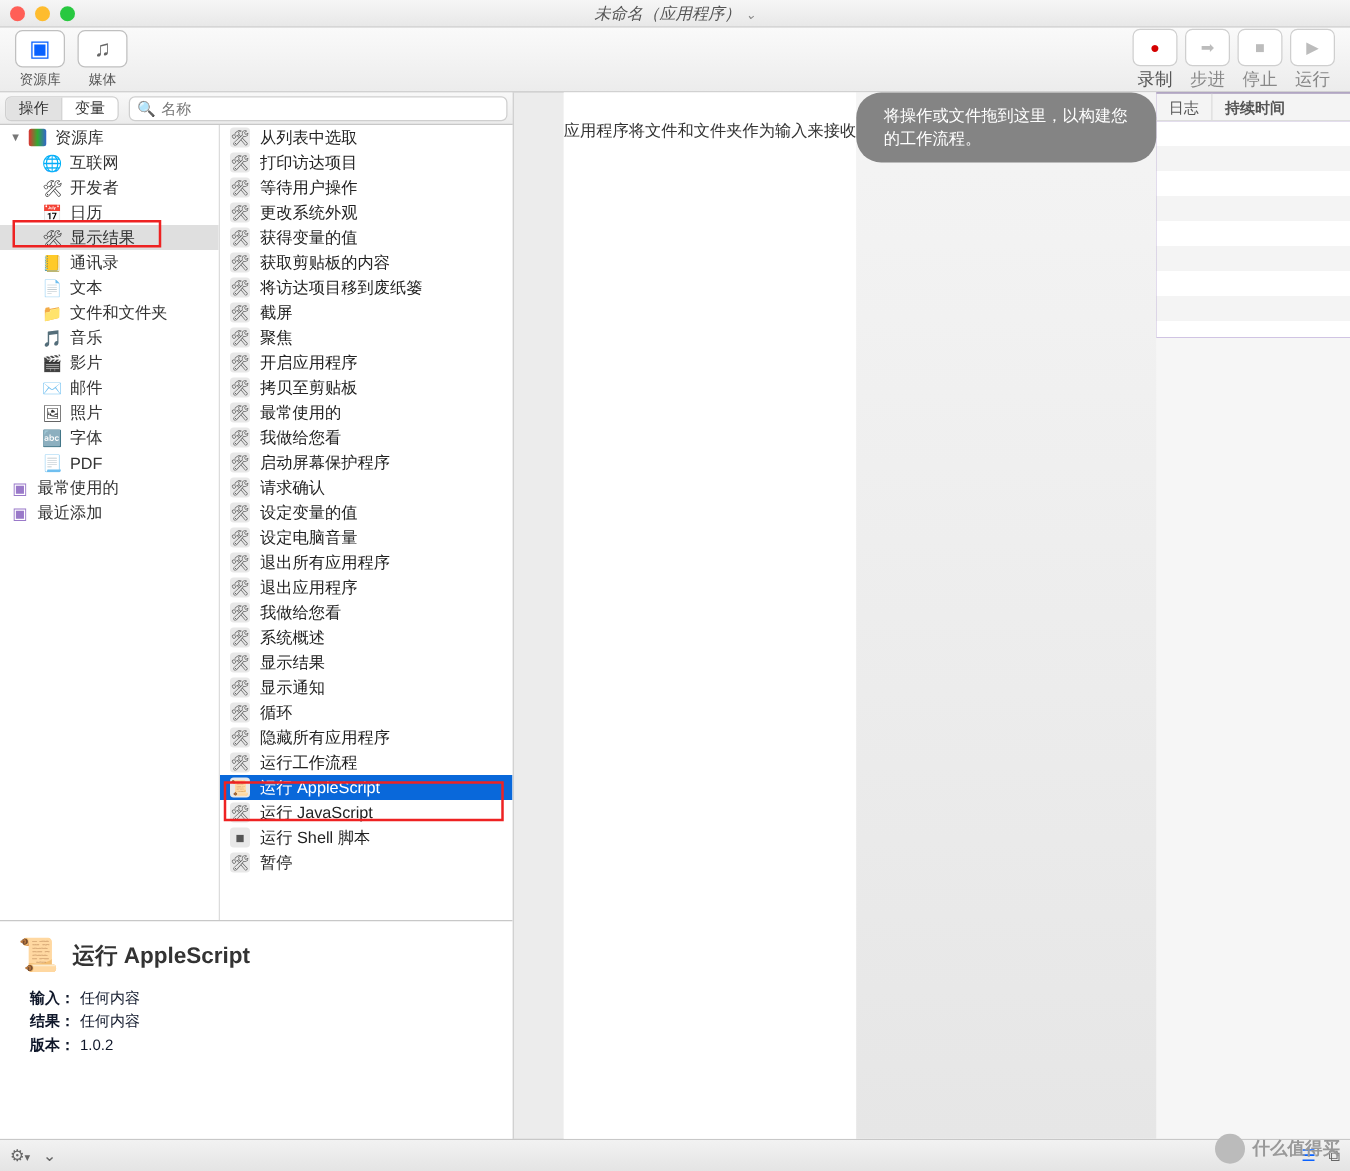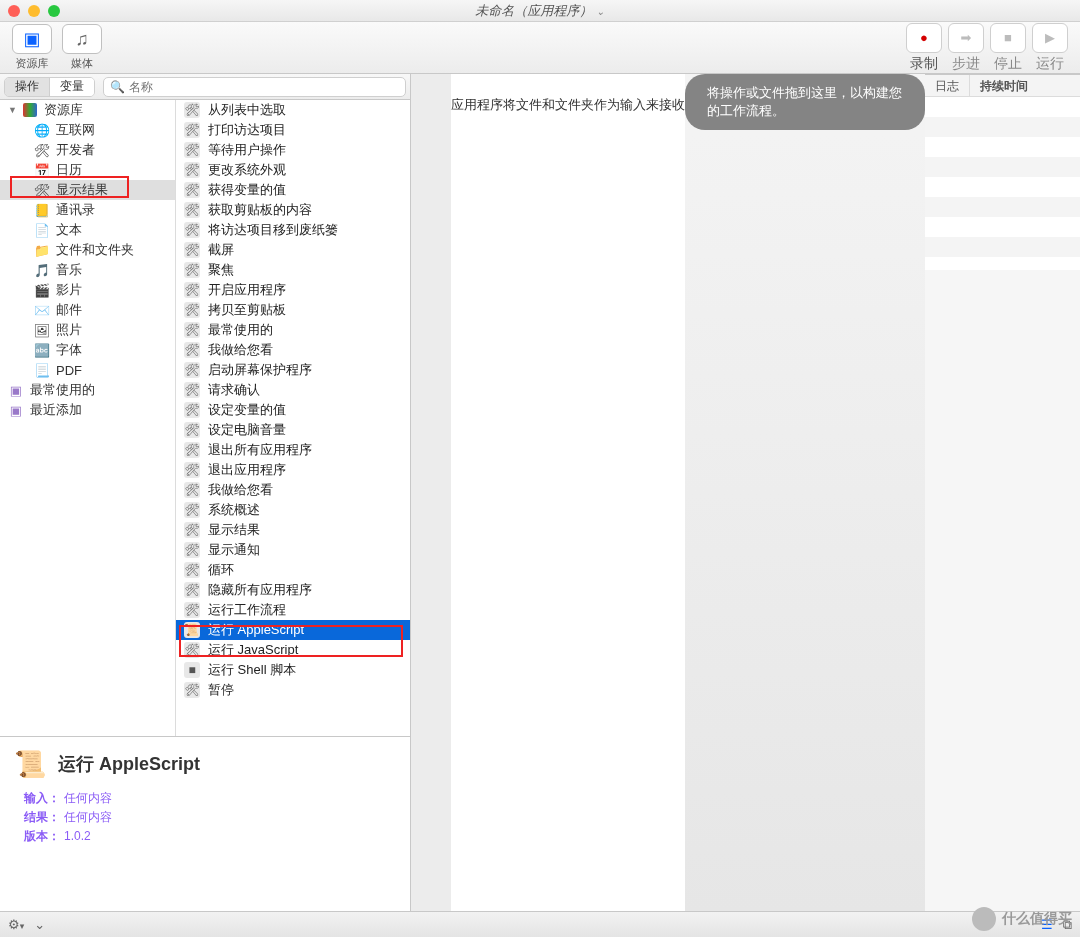--- a/index.html
+++ b/index.html
@@ -58,21 +58,21 @@
 
 
 .redbox { position: absolute; border: 2px solid #e22; pointer-events: none; }
 
 
 .desc-panel { border-top: 1px solid #c8c8c8; background: #fff; padding: 10px 14px; height: 175px; }
 .desc-panel .hdr { display: flex; align-items: center; gap: 10px; margin-bottom: 8px; }
 .desc-panel .hdr .bigic { width: 34px; height: 34px; display:flex; align-items:center; justify-content:center; font-size:26px; }
 .desc-panel h2 { font-size: 18px; font-weight: 700; }
 .desc-panel .desc { font-size: 12px; color: #444; margin-bottom: 10px; }
-.desc-panel .meta { font-size: 12px; color: #8b5cf6; line-height: 1.6; padding-left: 10px; }
+.desc-panel .meta { font-size: 12px; color: #0f172a; line-height: 1.6; padding-left: 10px; }
 .desc-panel .meta b { margin-right: 4px; }
 
 
 .right { flex: 1; display: flex; flex-direction: row; background: #f6f6f6; margin-left: 24px; }
 .rhdr { text-align: center; padding: 22px 0 16px; font-size: 13px; color: #333; background: #fff; }
 .canvas { flex: 1; background: linear-gradient(#f4f4f4,#e6e6e6); display: flex; align-items: flex-start; justify-content: center; position: relative; }
 .pill { background: rgba(100,100,100,0.78); color: #fff; padding: 10px 22px; border-radius: 20px; font-size: 13px; }
 .log-panel { height: 196px; border-top: 1px solid #c8c8c8; background: #4c1d95; display: flex; flex-direction: column; }
 .log-hdr { display: flex; height: 22px; background: #f4f4f4; border-bottom: 1px solid #dcdcdc; font-size: 12px; color: #555; }
 .log-hdr .c1 { flex: 1; padding: 3px 10px; border-right: 1px solid #dcdcdc; }

